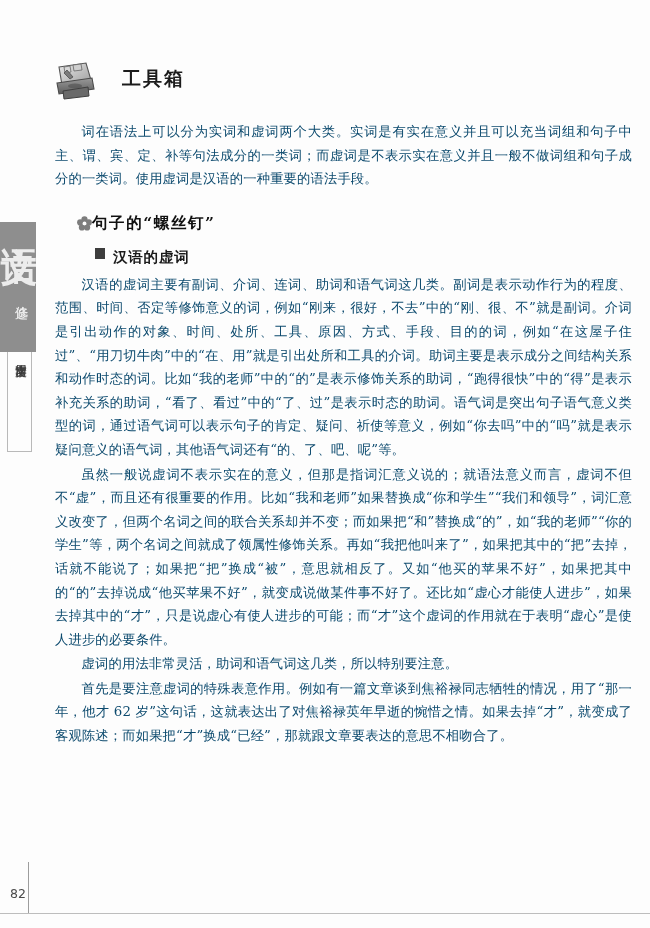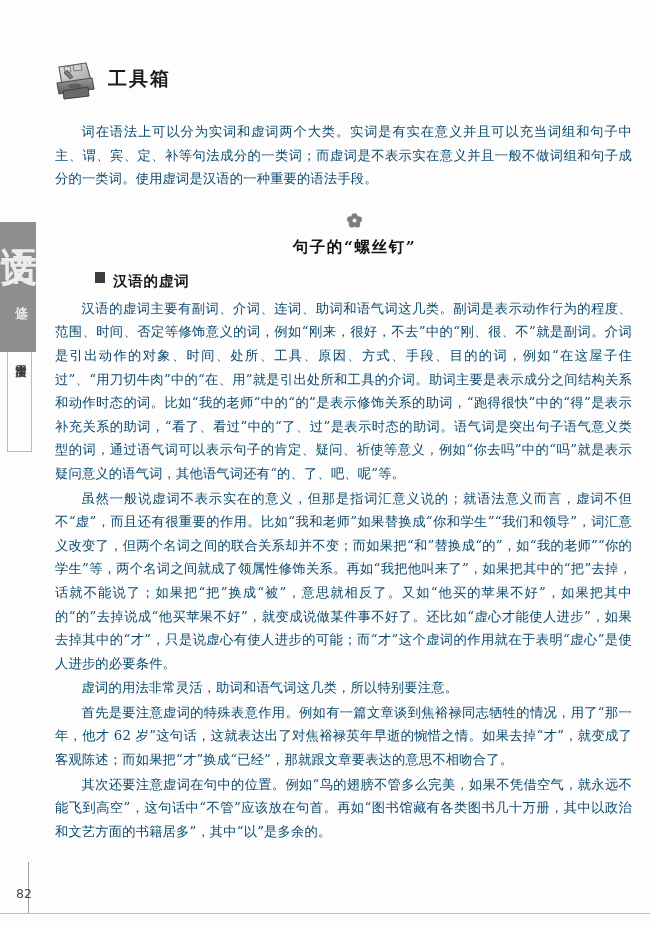--- a/index.html
+++ b/index.html
@@ -87,21 +87,21 @@
     white-space: nowrap;
   }
 
   
   .toolbox-header {
     position: absolute;
     left: 50px;
     top: 58px;
     display: flex;
     align-items: center;
-    gap: 12px;
+    gap: 26px;
   }
   .toolbox-icon {
     width: 46px;
     height: 42px;
     position: relative;
   }
   .toolbox-title {
     font-family: "DejaVu Sans", "Liberation Sans", sans-serif;
     font-size: 19px;
     font-weight: 700;
@@ -125,23 +125,21 @@
     color: #0c4a6e;
     text-align: justify;
     text-justify: inter-ideograph;
     letter-spacing: 0.15px;
   }
 
   
   .sec-head {
     display: flex;
     align-items: center;
-    gap: 9px;
     margin: 22px 0 12px 22px;
-    flex-direction: column;
   }
   .flower-icon {
     width: 15px;
     height: 15px;
     flex: 0 0 auto;
     position: relative;
   }
   .sec-head-text {
     font-family: "DejaVu Serif", "Liberation Serif", serif;
     font-size: 15.5px;
@@ -167,21 +165,21 @@
     font-family: "DejaVu Sans", "Liberation Sans", sans-serif;
     font-size: 14.5px;
     font-weight: 700;
     color: #1b1b1b;
     letter-spacing: 0.8px;
   }
 
   
   .folio {
     position: absolute;
-    left: 16px;
+    left: 10px;
     top: 886px;
     font-family: "DejaVu Sans", "Liberation Sans", sans-serif;
     font-size: 12.5px;
     color: #4a4a4a;
   }
   .folio-rule {
     position: absolute;
     left: 28px;
     top: 862px;
     width: 1px;
@@ -261,21 +259,20 @@
       <span class="square-bullet"></span>
       <span class="sub-head-text">汉语的虚词</span>
     </div>
     <p class="para">汉语的虚词主要有副词、介词、连词、助词和语气词这几类。副词是表示动作行为的程度、范围、时间、否定等修饰意义的词，例如“刚来，很好，不去”中的“刚、很、不”就是副词。介词是引出动作的对象、时间、处所、工具、原因、方式、手段、目的的词，例如“在这屋子住过”、“用刀切牛肉”中的“在、用”就是引出处所和工具的介词。助词主要是表示成分之间结构关系和动作时态的词。比如“我的老师”中的“的”是表示修饰关系的助词，“跑得很快”中的“得”是表示补充关系的助词，“看了、看过”中的“了、过”是表示时态的助词。语气词是突出句子语气意义类型的词，通过语气词可以表示句子的肯定、疑问、祈使等意义，例如“你去吗”中的“吗”就是表示疑问意义的语气词，其他语气词还有“的、了、吧、呢”等。</p>
 
     <p class="para">虽然一般说虚词不表示实在的意义，但那是指词汇意义说的；就语法意义而言，虚词不但不“虚”，而且还有很重要的作用。比如“我和老师”如果替换成“你和学生”“我们和领导”，词汇意义改变了，但两个名词之间的联合关系却并不变；而如果把“和”替换成“的”，如“我的老师”“你的学生”等，两个名词之间就成了领属性修饰关系。再如“我把他叫来了”，如果把其中的“把”去掉，话就不能说了；如果把“把”换成“被”，意思就相反了。又如“他买的苹果不好”，如果把其中的“的”去掉说成“他买苹果不好”，就变成说做某件事不好了。还比如“虚心才能使人进步”，如果去掉其中的“才”，只是说虚心有使人进步的可能；而“才”这个虚词的作用就在于表明“虚心”是使人进步的必要条件。</p>
 
 
     <p class="para">虚词的用法非常灵活，助词和语气词这几类，所以特别要注意。</p>
     <p class="para">首先是要注意虚词的特殊表意作用。例如有一篇文章谈到焦裕禄同志牺牲的情况，用了“那一年，他才 62 岁”这句话，这就表达出了对焦裕禄英年早逝的惋惜之情。如果去掉“才”，就变成了客观陈述；而如果把“才”换成“已经”，那就跟文章要表达的意思不相吻合了。</p>
-    <p class="para">其次还要注意虚词在句中的位置。例如“鸟的翅膀不管多么完美，如果不凭借空气，就永远不能飞到高空”，这句话中“不管”应该放在句首。再如“图书馆藏有各类图书几十万册，其中以政治和文艺方面的书籍居多”，其中“以”是多余的。</p>
 
   </div>
 
   <div class="folio-rule"></div>
   <div class="folio">82</div>
   <div class="bottom-rule"></div>
 
 </div>
 
 </body></html>

